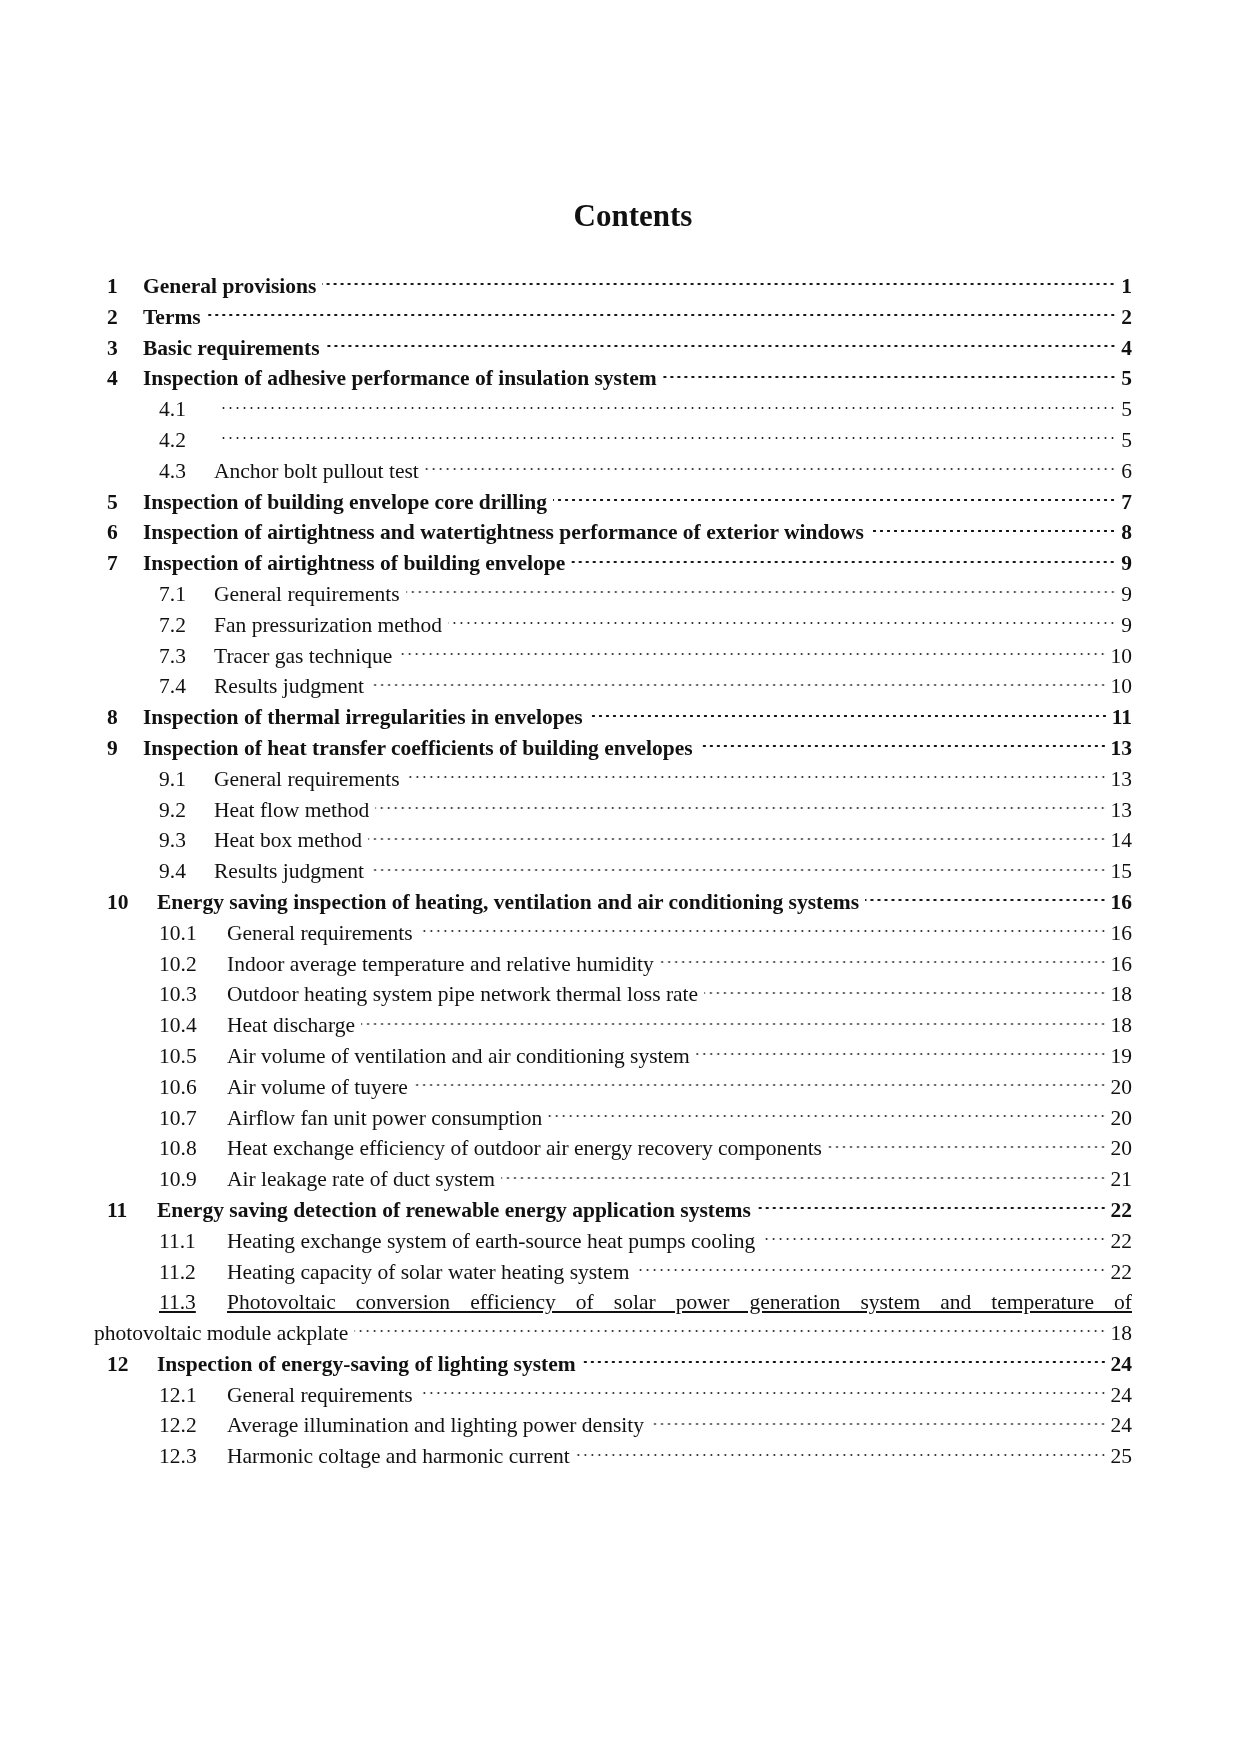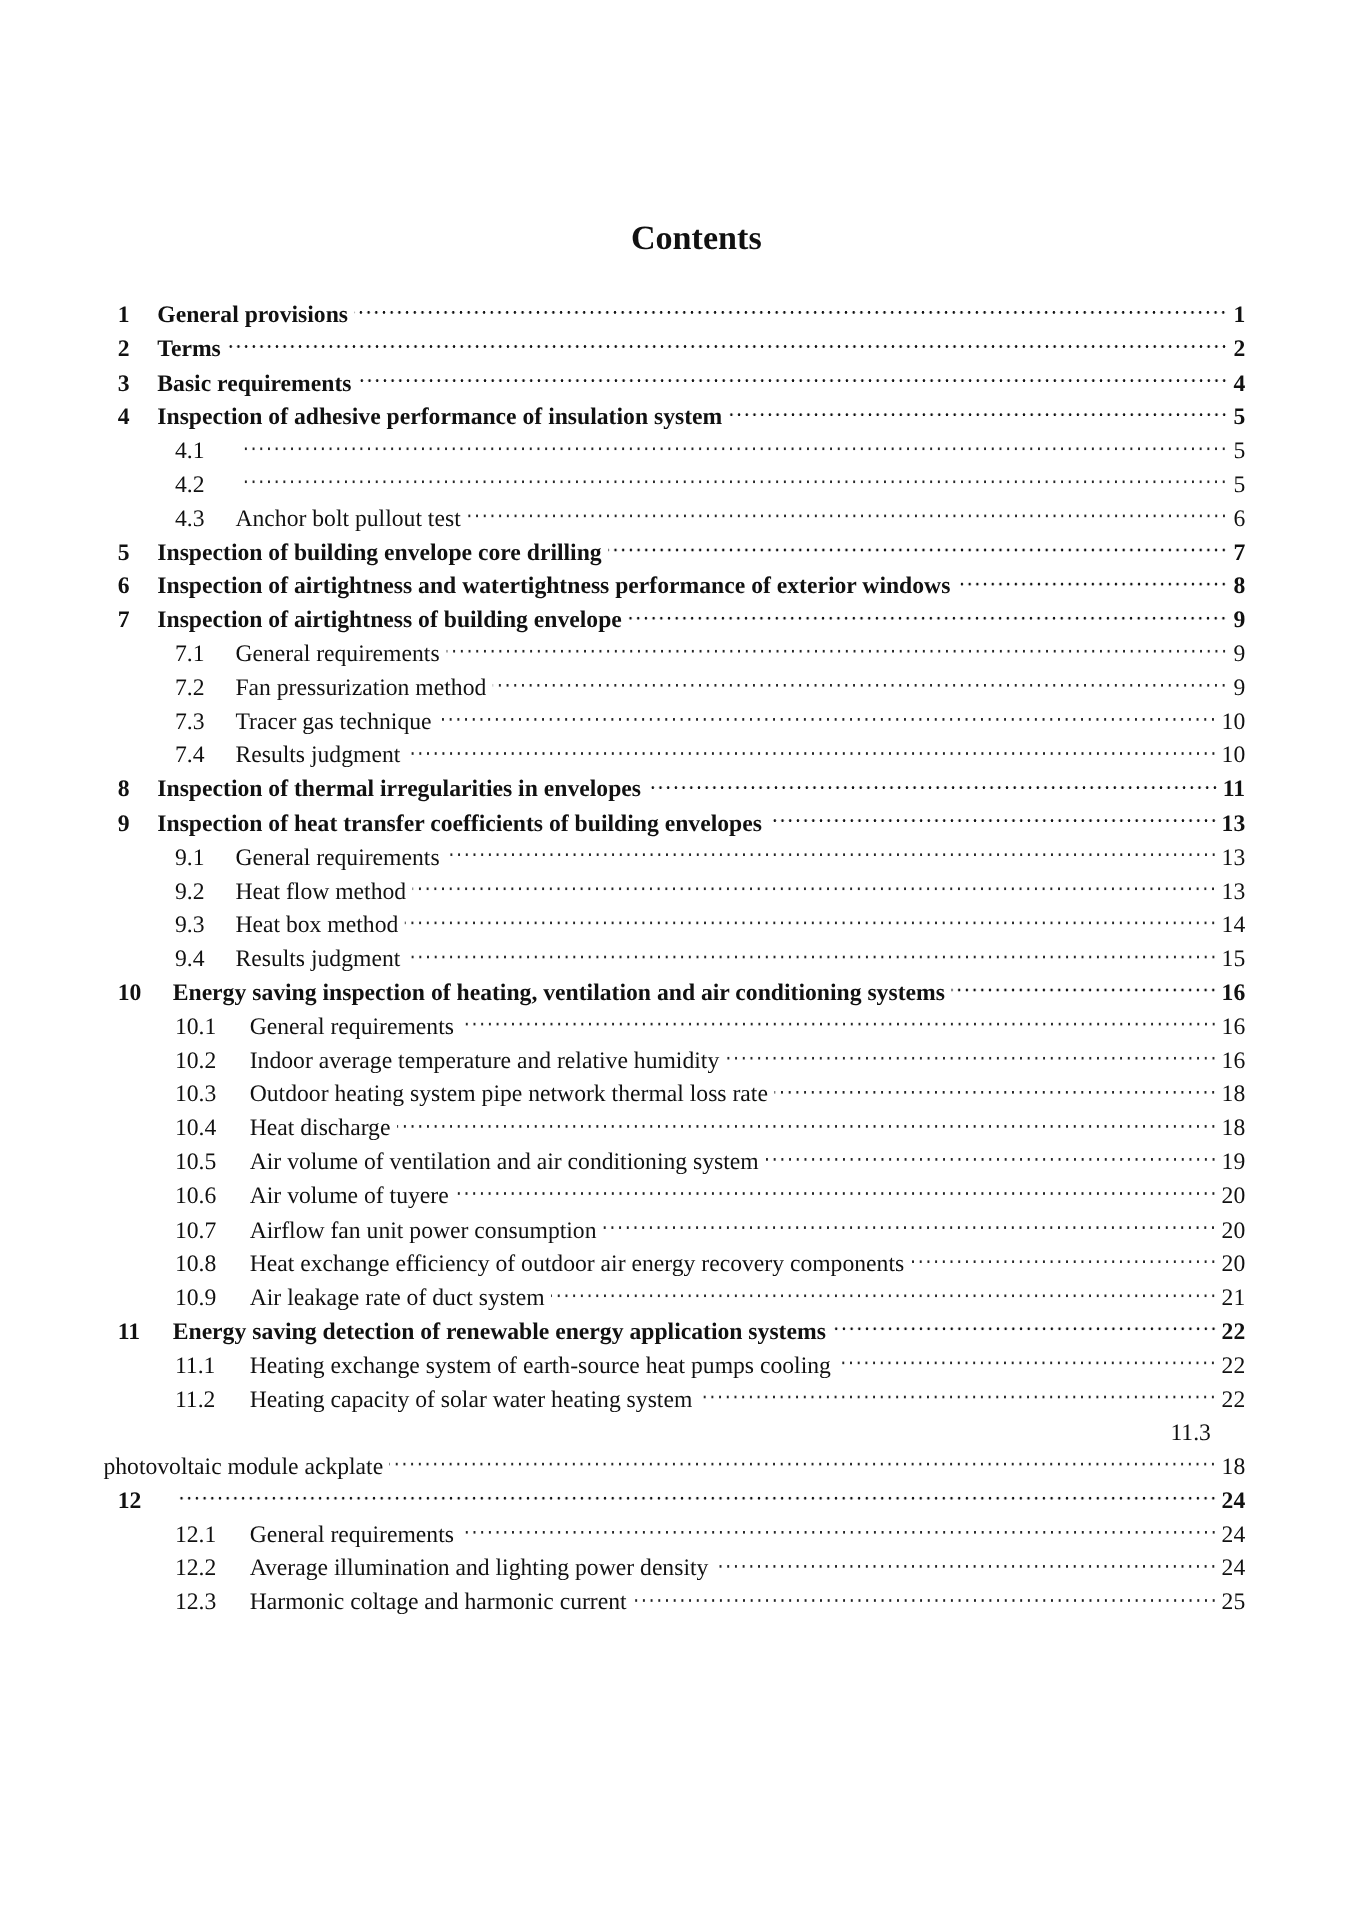--- a/index.html
+++ b/index.html
@@ -28,21 +28,21 @@
   .lbl { flex: 0 0 auto; }
   .dots {
     flex: 1 1 auto; overflow: hidden; margin: 0 4px 0 6px; position: relative; top: -2px;
     height: 4px; align-self: center;
     background-image: radial-gradient(circle, #222 0.9px, transparent 1.2px);
     background-size: 7px 4px; background-repeat: repeat-x; background-position: right center;
   }
   .row.ch .dots { background-image: radial-gradient(circle, #111 1.1px, transparent 1.4px); }
   .pg { flex: 0 0 auto; text-align: right; min-width: 12px; }
   
-  .row.wrap1 { justify-content: flex-end; }
+  .row.wrap1 { justify-content: flex-start; text-decoration: underline; }
   .row.wrap1 .lbl { flex: 1 1 auto; text-align: justify; text-align-last: justify; }
   .row.wrap2 { margin-left: -13px; }
 </style>
 </head>
 <body>
 
 <h1 class="title">Contents</h1>
 
 <ul class="toc" id="toc">
     <li class="row ch">
@@ -236,28 +236,30 @@
       <span class="pg">22</span>
     </li>
     <li class="row sub wide">
       <span class="num">11.2</span>
       <span class="lbl">Heating capacity of solar water heating system</span>
       <span class="dots"></span>
       <span class="pg">22</span>
     </li>
     <li class="row sub wrap1 wide">
       <span class="num">11.3</span>
+      <span class="lbl">Photovoltaic conversion efficiency of solar power generation system and temperature of</span>
     </li>
     <li class="row wrap2">
       <span class="lbl">photovoltaic module ackplate</span>
       <span class="dots"></span>
       <span class="pg">18</span>
     </li>
     <li class="row ch wide">
       <span class="num">12</span>
+      <span class="lbl">Inspection of energy-saving of lighting system</span>
       <span class="dots"></span>
       <span class="pg">24</span>
     </li>
     <li class="row sub wide">
       <span class="num">12.1</span>
       <span class="lbl">General requirements</span>
       <span class="dots"></span>
       <span class="pg">24</span>
     </li>
     <li class="row sub wide">

